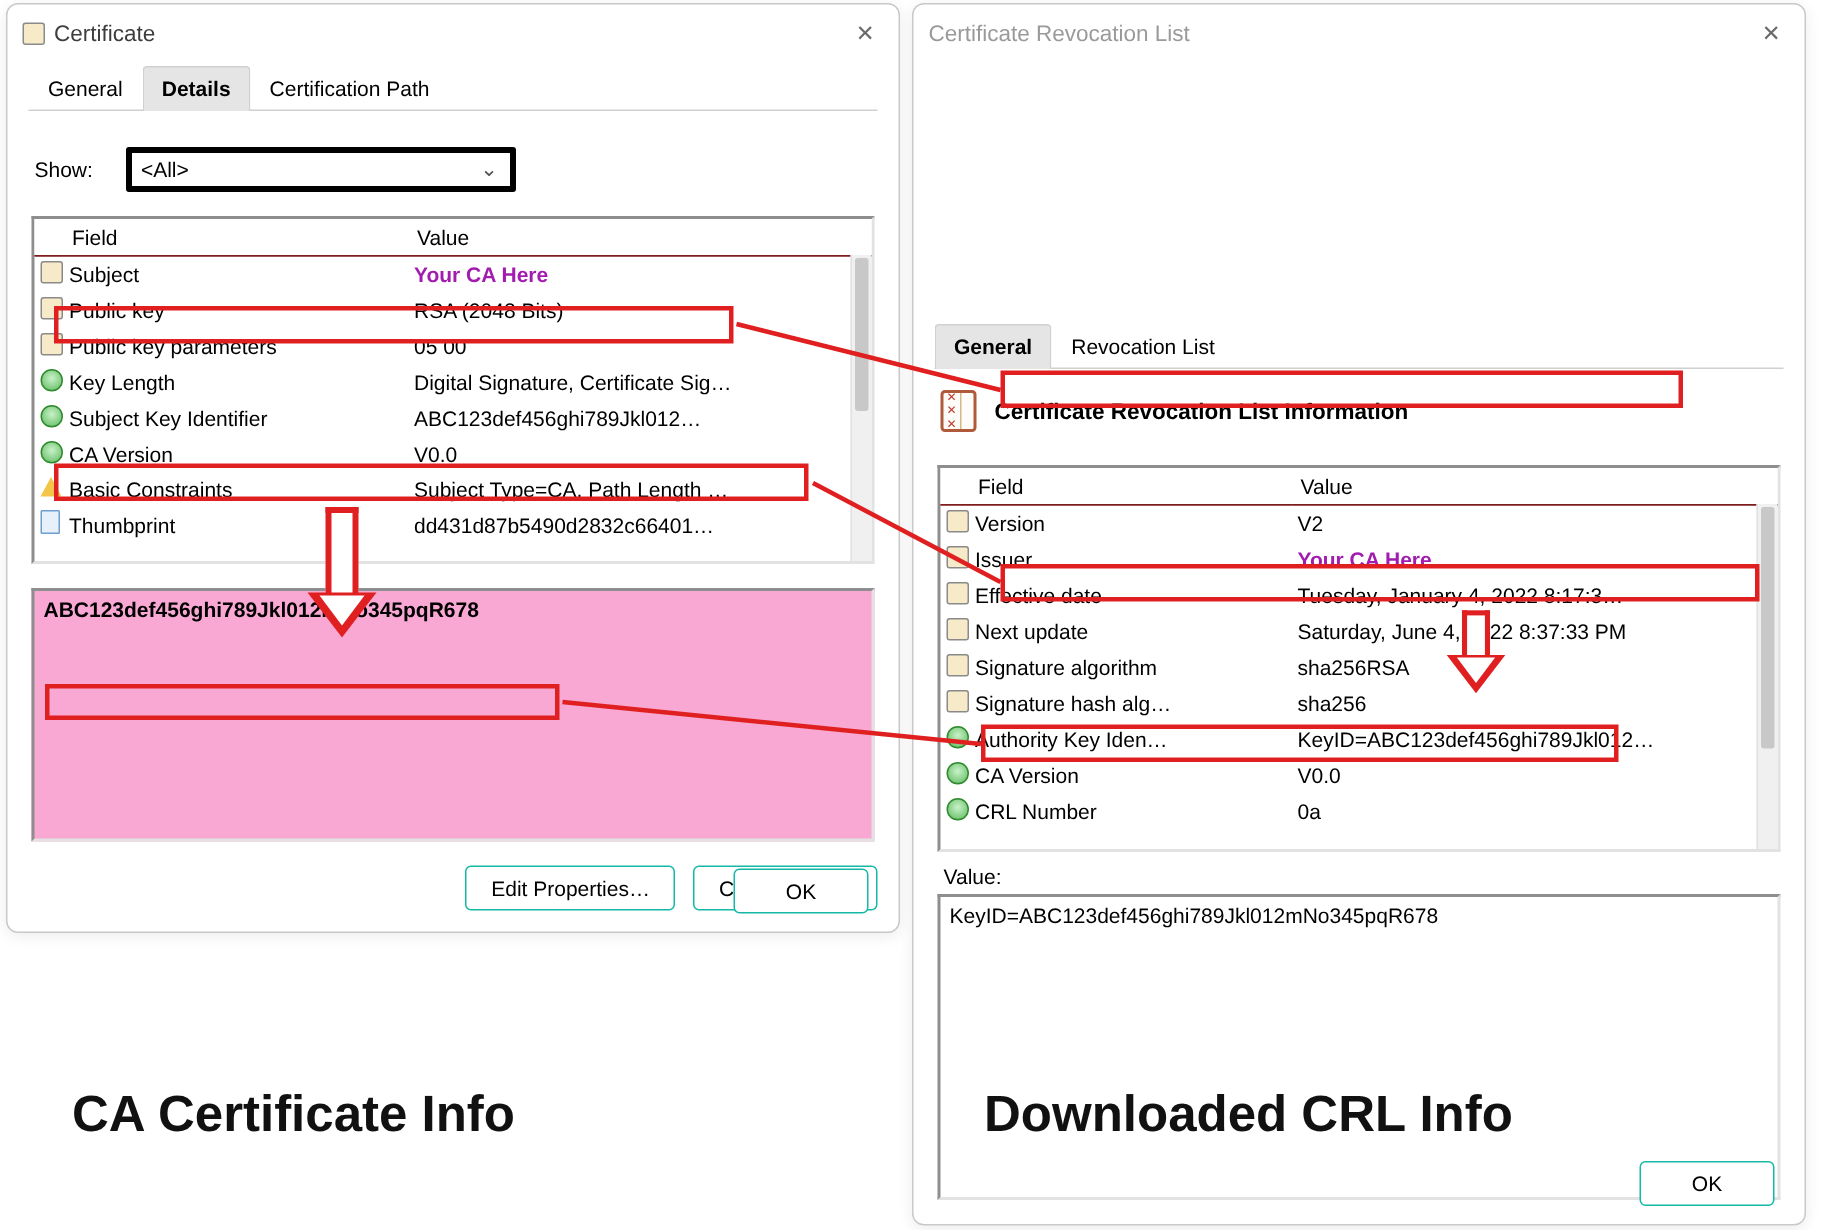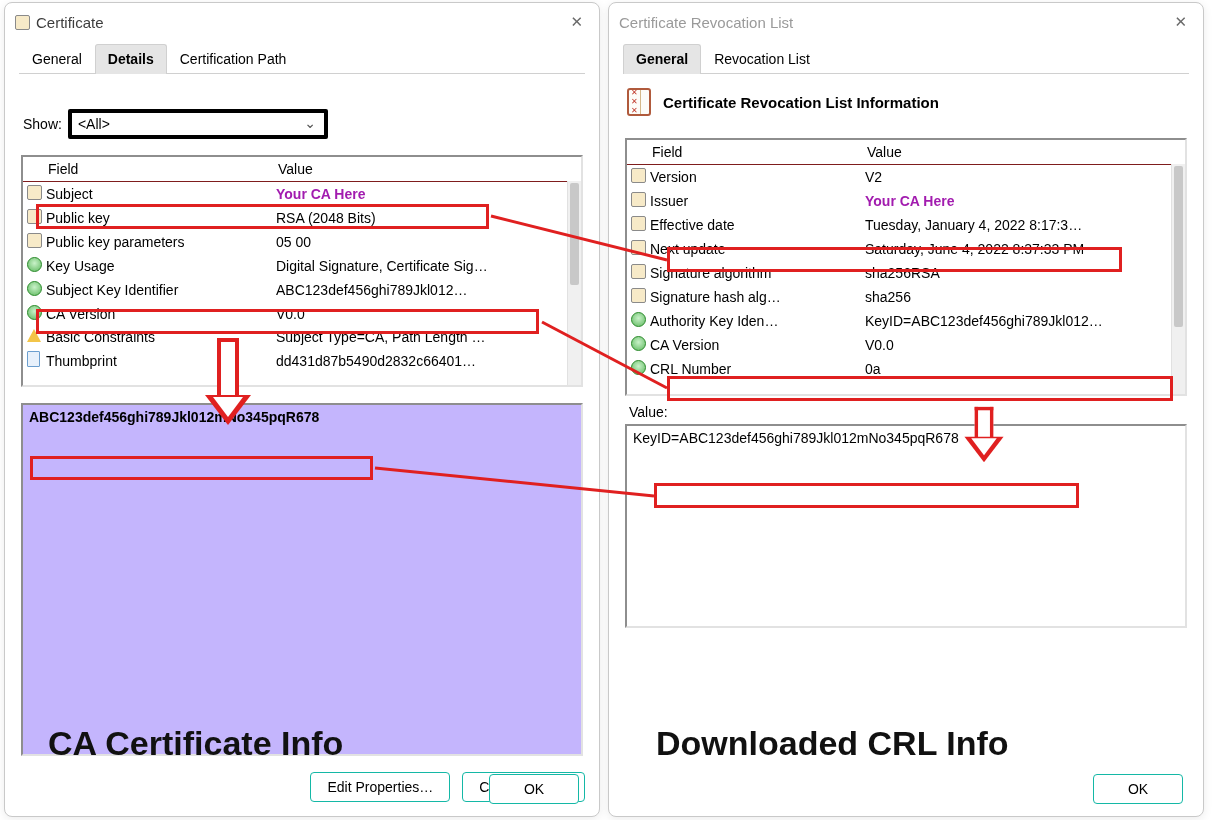--- a/index.html
+++ b/index.html
@@ -16,35 +16,35 @@
 
   .dialog {
     position: absolute;
     border: 1px solid #c9c9c9;
     background: #ffffff;
     border-radius: 8px;
     display: flex;
     flex-direction: column;
     box-shadow: 0 2px 10px rgba(0,0,0,0.08);
   }
-  .dialog-left  { left: 4px;  top: 2px;  width: 596px; height: 815px; }
+  .dialog-left  { left: 4px;  top: 2px;  width: 596px; height: 620px; }
   .dialog-right { left: 608px;top: 2px;  width: 596px; height: 815px; }
 
   .titlebar {
     display: flex;
     align-items: center;
     justify-content: space-between;
     padding: 8px 10px 6px 10px;
   }
   .titlebar-left { display: flex; align-items: center; gap: 6px; }
   .title-text { font-size: 15px; color: #3d3d3d; }
   .title-text.inactive { color: #9a9a9a; }
   .close-x { font-size: 15px; color: #6a6a6a; padding: 2px 6px; }
 
-  .content-pad { padding: 4px 14px 14px 14px; flex: 1; display: flex; flex-direction: column; }
+  .content-pad { padding: 4px 14px 14px 14px; flex: 1; display: flex; flex-direction: column; justify-content: flex-end; }
 
   
   .tabs { display: flex; align-items: flex-end; border-bottom: 1px solid #d0d0d0; margin-bottom: 8px; }
   .tab {
     padding: 6px 12px 7px 12px;
     border: 1px solid transparent;
     border-bottom: none;
     font-size: 14px;
     position: relative;
     top: 1px;
@@ -52,21 +52,21 @@
     color: #000;
   }
   .tab.active {
     border-color: #d0d0d0;
     background: #e5e5e5;
     border-top-left-radius: 3px;
     border-top-right-radius: 3px;
     font-weight: bold;
   }
 
-  .show-row { display: flex; align-items: center; gap: 6px; margin: 27px 4px 10px 4px; }
+  .show-row { display: flex; align-items: center; gap: 22px; margin: 16px 4px 10px 4px; }
   .show-label { font-size: 14px; }
   .combo {
     border: 4px solid #000000;
     padding: 3px 24px 3px 6px;
     width: 260px;
     position: relative;
     font-size: 14px;
     border-radius: 2px;
     background: #fff;
   }
@@ -165,21 +165,21 @@
   .icon-crl::after {
     content: "";
     position: absolute;
     top: 0; left: 11px;
     width: 8px; height: 100%;
     border-left: 1px solid #d4b889;
   }
 
   .detail-area {
     border: 2px inset #e2e2e2;
-    background: #c4b5fd;
+    background: #f9a8d4;
     margin: 14px 2px 8px 2px;
     padding: 4px 6px;
     flex: 1;
     font-size: 14px;
     position: relative;
   }
 
   .btn {
     border: 1px solid #14b8a6;
     background: #ffffff;
@@ -295,21 +295,21 @@
               <td class="field-cell">Public key</td>
               <td class="value-cell">RSA (2048 Bits)</td>
             </tr>
             <tr>
               <td class="icon-cell"><span class="icon-sq"></span></td>
               <td class="field-cell">Public key parameters</td>
               <td class="value-cell">05 00</td>
             </tr>
             <tr>
               <td class="icon-cell"><span class="icon-green"></span></td>
-              <td class="field-cell">Key Usage</td>
+              <td class="field-cell">Key Length</td>
               <td class="value-cell">Digital Signature, Certificate Sig…</td>
             </tr>
             <tr>
               <td class="icon-cell"><span class="icon-green"></span></td>
               <td class="field-cell">Subject Key Identifier</td>
               <td class="value-cell">ABC123def456ghi789Jkl012…</td>
             </tr>
             <tr>
               <td class="icon-cell"><span class="icon-green"></span></td>
               <td class="field-cell">CA Version</td>

